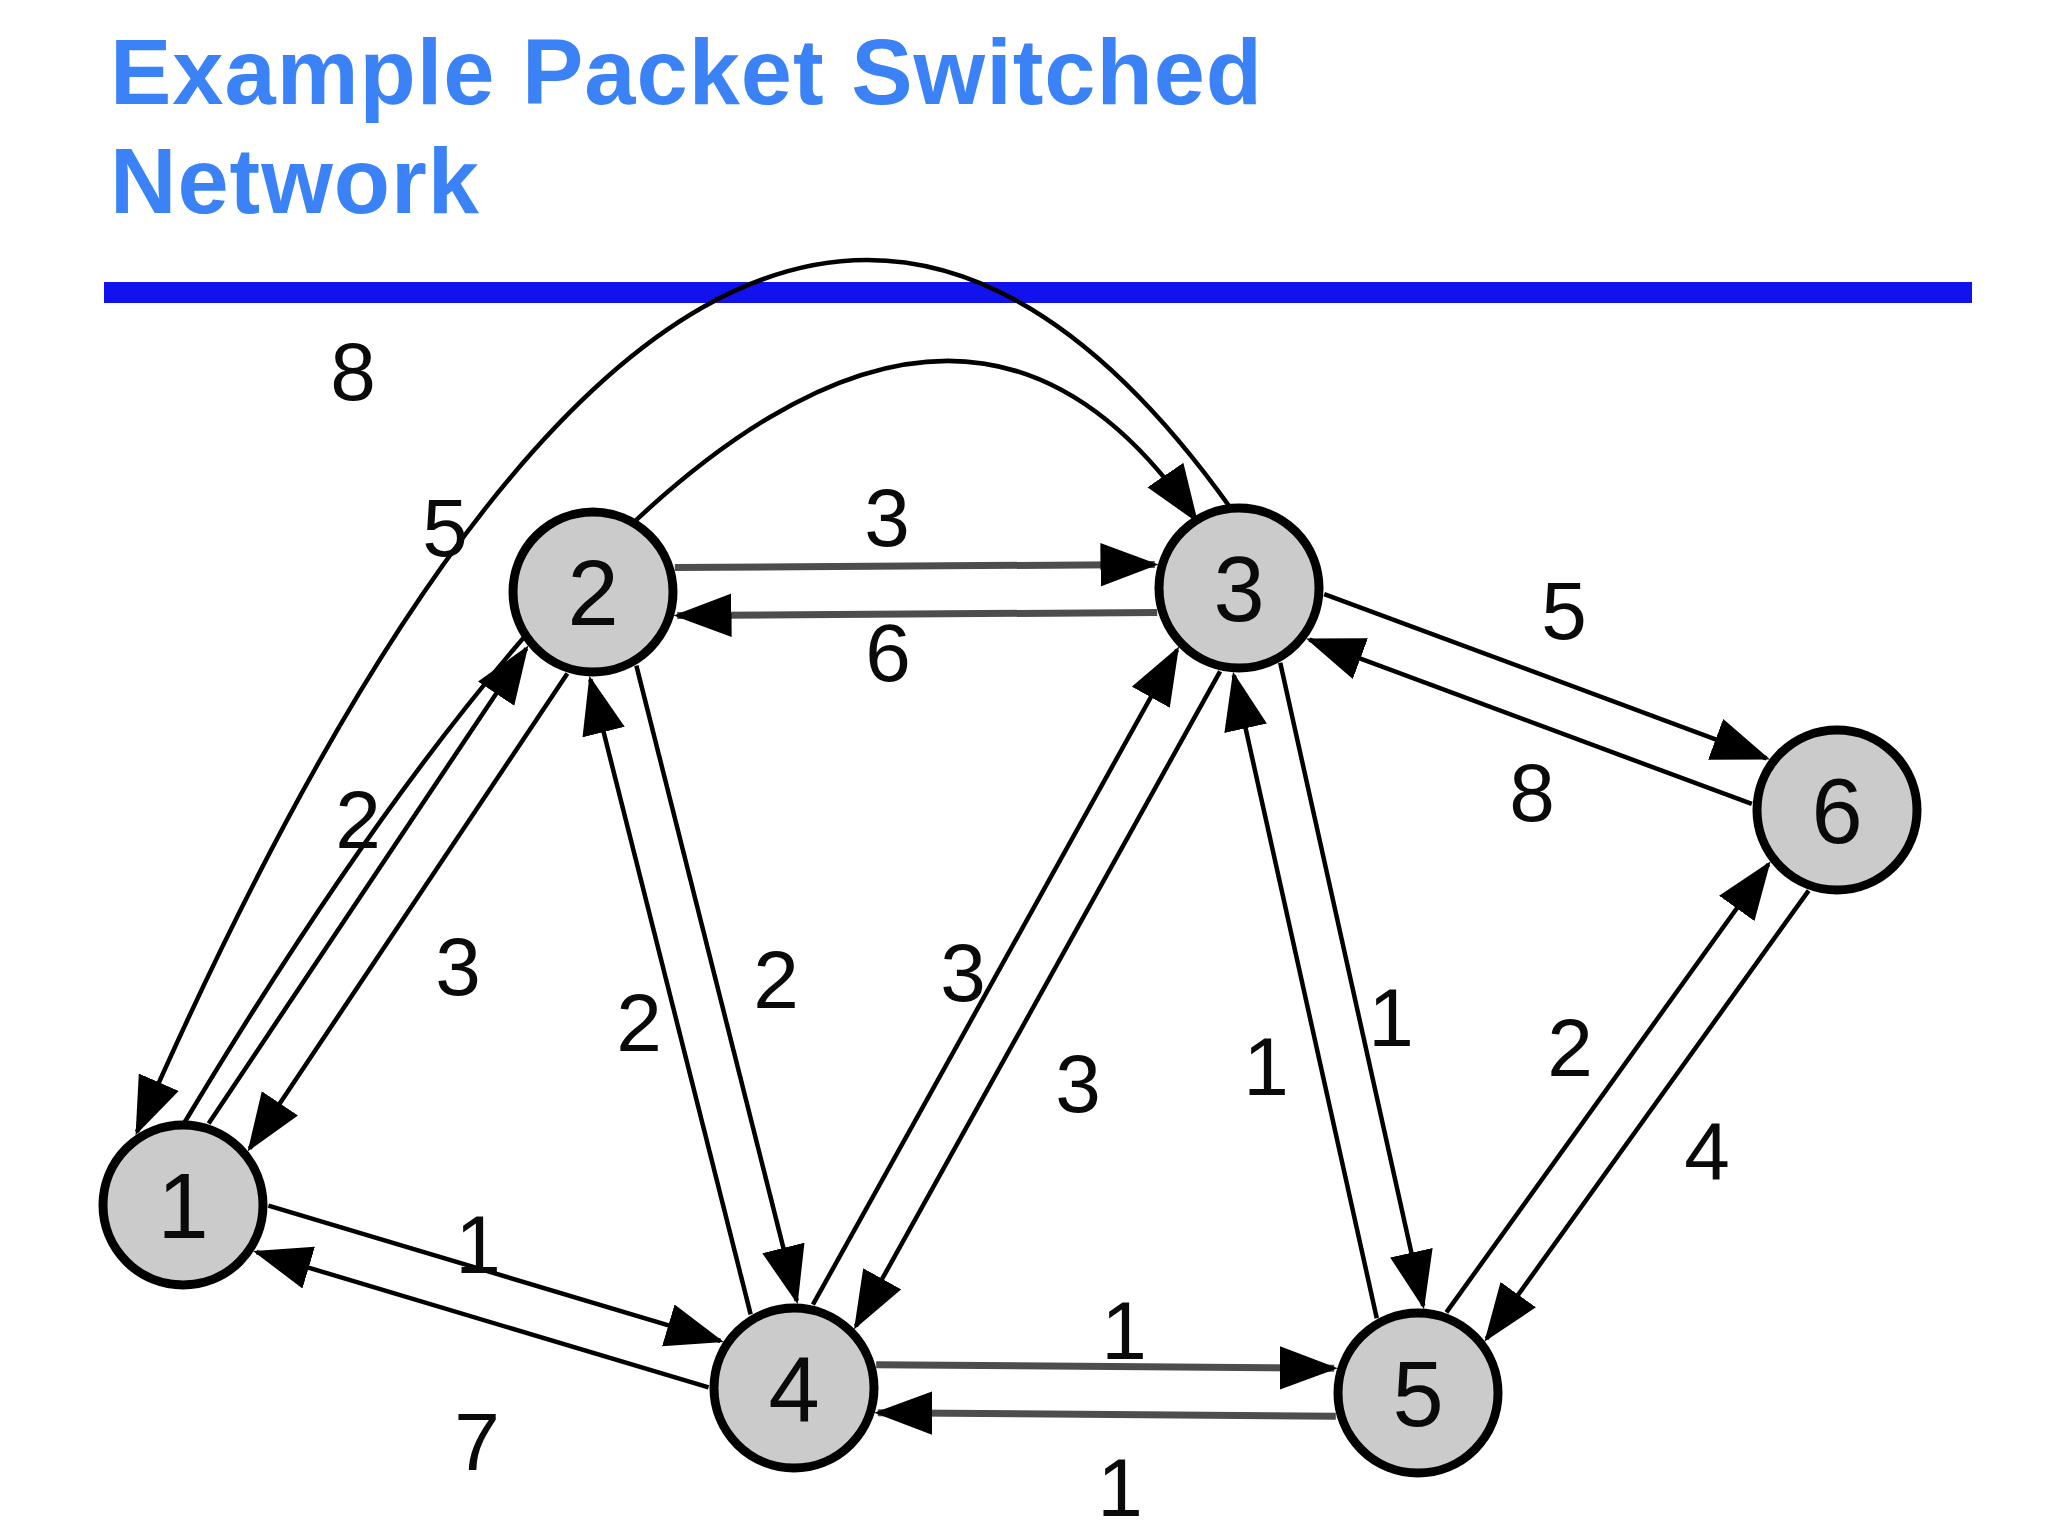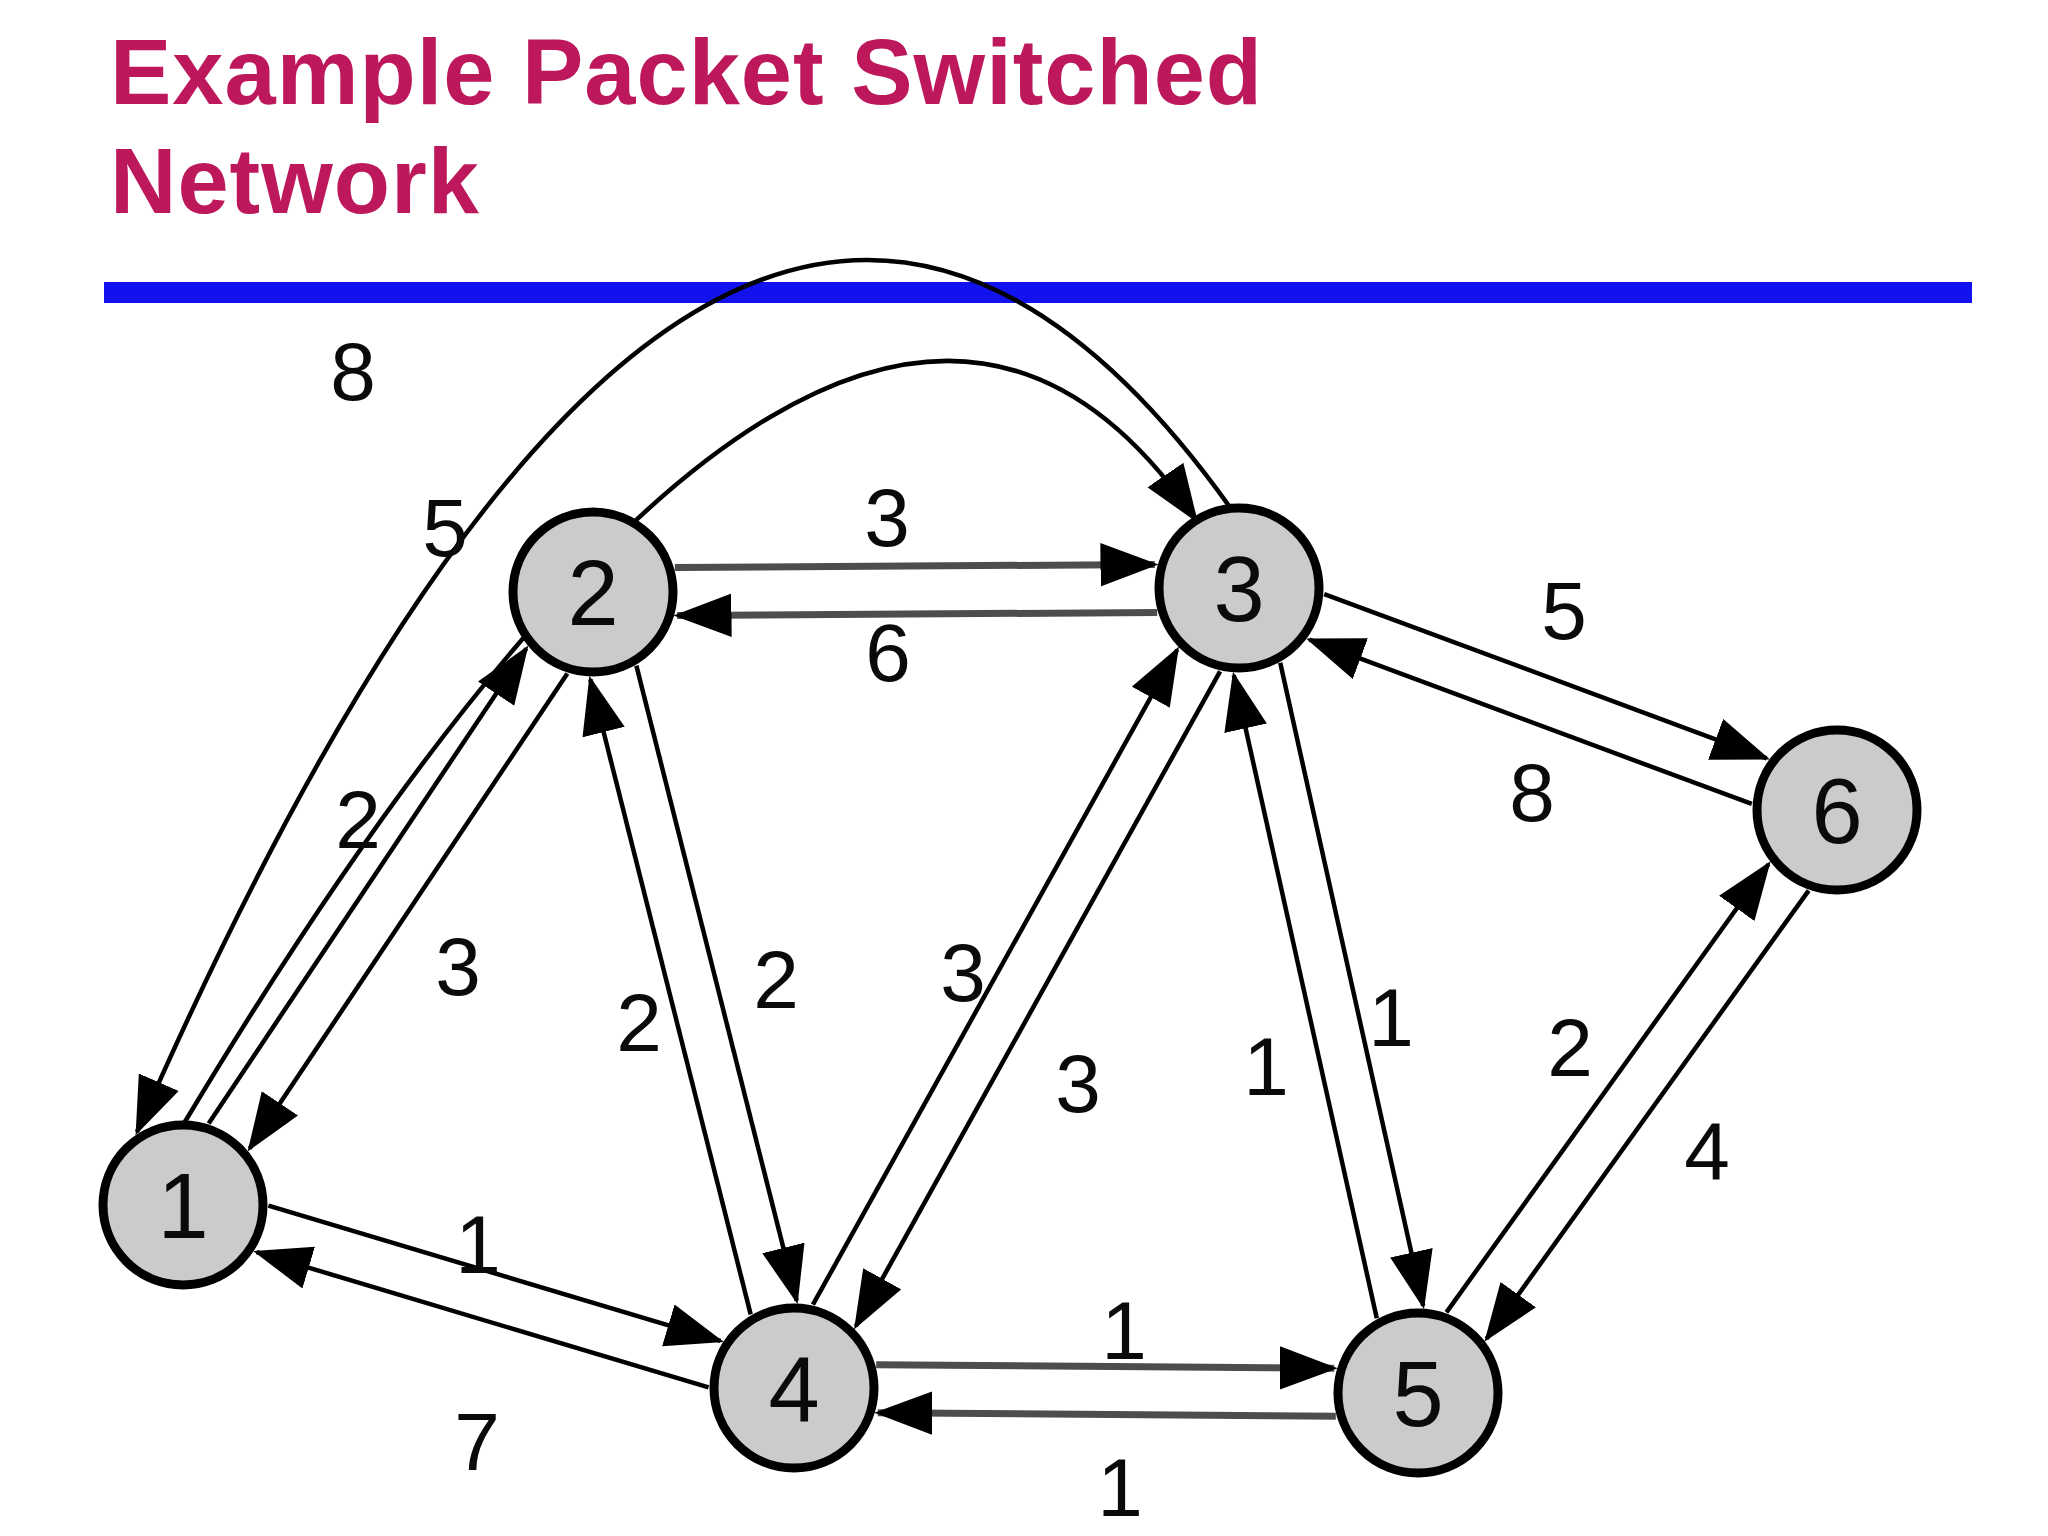--- a/index.html
+++ b/index.html
@@ -3,21 +3,21 @@
 <meta charset="utf-8">
 <style>
   html,body{margin:0;padding:0;background:#ffffff;}
   .slide{
     position:relative;width:2048px;height:1536px;background:#ffffff;overflow:hidden;
     font-family:"Liberation Sans",sans-serif;
   }
   .slide-title{
     position:absolute;left:110px;top:18px;width:1260px;margin:0;
     font-family:"Liberation Sans",sans-serif;font-weight:900;font-size:92px;
-    line-height:1.18;color:#be185d;letter-spacing:1px;
+    line-height:1.18;color:#3b82f6;letter-spacing:1px;
   }
   .title-rule{position:absolute;left:104px;top:282px;width:1868px;height:21px;background:#1212ee;}
   .graph-svg{position:absolute;left:0;top:0;width:2048px;height:1536px;}
   .edge-line{fill:none;}
   .weight-label{
     font-family:"Liberation Sans",sans-serif;font-size:82px;fill:#0a0a0a;
     text-anchor:middle;
   }
   .node-label{
     font-family:"Liberation Sans",sans-serif;font-size:92px;fill:#0a0a0a;

